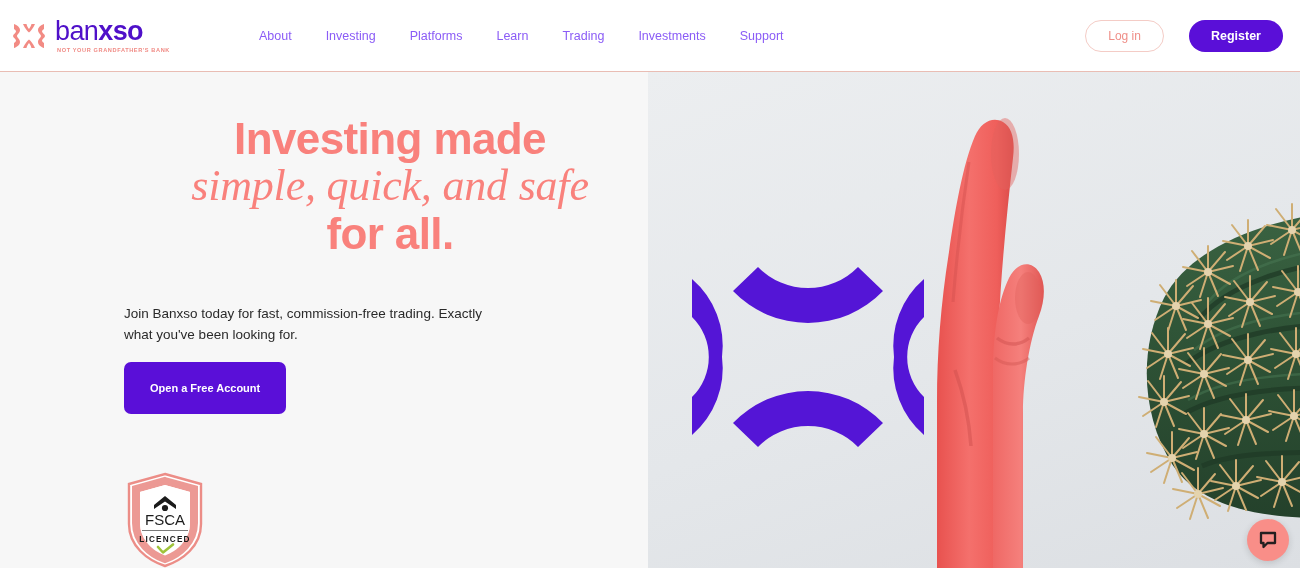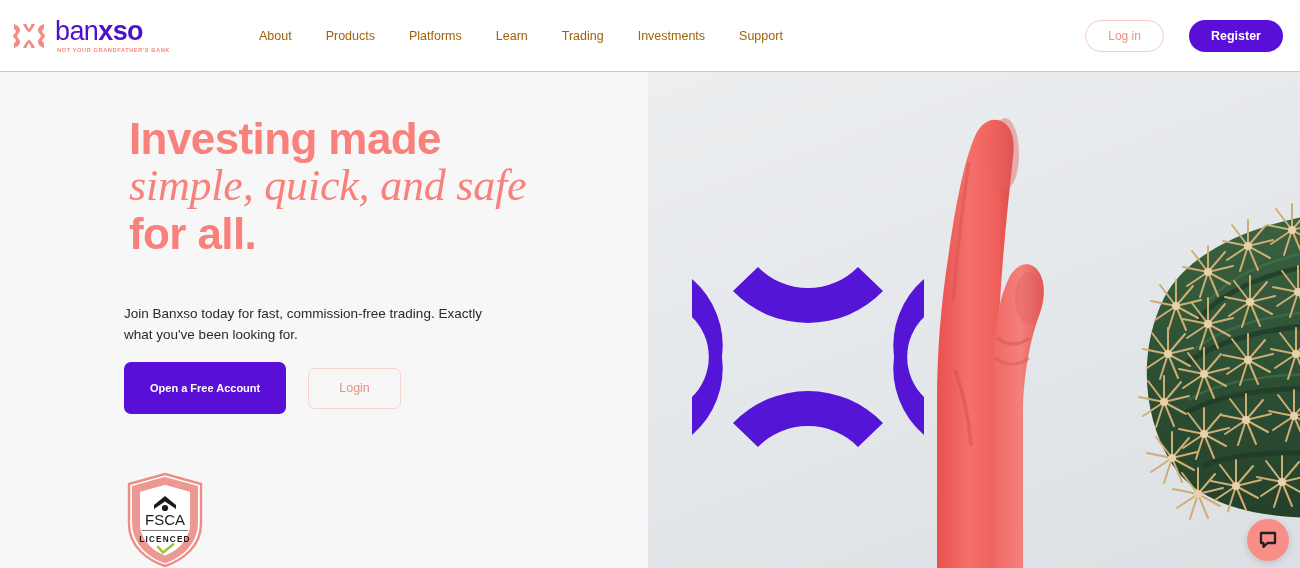--- a/index.html
+++ b/index.html
@@ -25,21 +25,21 @@
     letter-spacing:-0.6px;
   }
   .brand-word .soft { font-weight:400; }
   .brand-tag {
     font-size:5.6px; line-height:8px; font-weight:700; color:#f08a84;
     letter-spacing:0.62px; margin-top:1px; padding-left:2px;
   }
 
   .nav { display:flex; align-items:center; gap:0; margin-left:72px; }
   .nav-item {
-    font-size:12.5px; color:#a16207; padding:6px 17px;
+    font-size:12.5px; color:#8b5cf6; padding:6px 17px;
     cursor:pointer; white-space:nowrap; font-weight:400;
   }
 
   .header-actions { margin-left:auto; margin-right:17px; display:flex; align-items:center; gap:25px; }
   .btn-login-top {
     font-size:12px; color:#ef8e88; background:#fff;
     border:1px solid #f4ccc6; border-radius:20px;
     padding:8px 22px; cursor:pointer; font-family:inherit;
   }
   .btn-register {
@@ -54,21 +54,21 @@
     position:absolute; top:0; left:0; width:648px; height:496px;
     background:#f7f7f7;
   }
   .hero-right {
     position:absolute; top:0; left:648px; width:652px; height:496px;
     background:linear-gradient(160deg,#eceef0 0%,#e4e7ea 55%,#dcdfe3 100%);
     overflow:hidden;
   }
 
   
-  .headline { position:absolute; left:129px; top:43px; width:500px; }
+  .headline { position:absolute; left:140px; top:43px; width:500px;text-align:center; }
   .h-line1, .h-line3 {
     font-size:44px; line-height:47px; font-weight:700; color:#f9817c;
     letter-spacing:-0.6px;
   }
   .h-line2 {
     font-family:"Liberation Serif", serif;
     font-style:italic; font-size:44px; line-height:48px;
     color:#f9817c; letter-spacing:-0.2px;
   }
 
@@ -125,21 +125,21 @@
         </g>
       </svg>
       <div class="brand-text">
         <div class="brand-word"><span class="soft">ban</span><span>xso</span></div>
         <div class="brand-tag">NOT YOUR GRANDFATHER'S BANK</div>
       </div>
     </div>
 
     <nav class="nav">
       <div class="nav-item">About</div>
-      <div class="nav-item">Products</div>
+      <div class="nav-item">Investing</div>
       <div class="nav-item">Platforms</div>
       <div class="nav-item">Learn</div>
       <div class="nav-item">Trading</div>
       <div class="nav-item">Investments</div>
       <div class="nav-item">Support</div>
     </nav>
 
     <div class="header-actions">
       <button class="btn-login-top">Log in</button>
       <button class="btn-register">Register</button>
@@ -153,21 +153,20 @@
       <div class="headline">
         <div class="h-line1">Investing made</div>
         <div class="h-line2">simple, quick, and safe</div>
         <div class="h-line3">for all.</div>
       </div>
 
       <div class="para">Join Banxso today for fast, commission-free trading. Exactly what you've been looking for.</div>
 
       <div class="cta-row">
         <button class="btn-open">Open a Free Account</button>
-        <button class="btn-login-hero">Login</button>
       </div>
 
       <svg class="fsca" viewBox="0 0 78 96">
         <path d="M39 2 L75 12 L75 52 C75 74 57 88 39 94 C21 88 3 74 3 52 L3 12 Z" fill="#ffffff" stroke="#ec8d87" stroke-width="2.4"></path>
         <path d="M39 9 L68 17 L68 51 C68 70 53 82 39 87 C25 82 10 70 10 51 L10 17 Z" fill="none" stroke="#e8827c" stroke-width="8" opacity="0.82"></path>
         <path d="M39 13 L64 20 L64 51 C64 68 51 79 39 83.5 C27 79 14 68 14 51 L14 20 Z" fill="#ffffff"></path>
         <path d="M39 24 L50 33 L50 37 L39 29.5 L28 37 L28 33 Z" fill="#1b1b1b"></path>
         <circle cx="39" cy="36" r="3.1" fill="#1b1b1b"></circle>
         <text x="39" y="53" text-anchor="middle" font-family="Liberation Sans, sans-serif" font-size="15" font-weight="400" fill="#1b1b1b">FSCA</text>
         <line x1="16" y1="58.5" x2="62" y2="58.5" stroke="#7a7a7a" stroke-width="1.1"></line>

